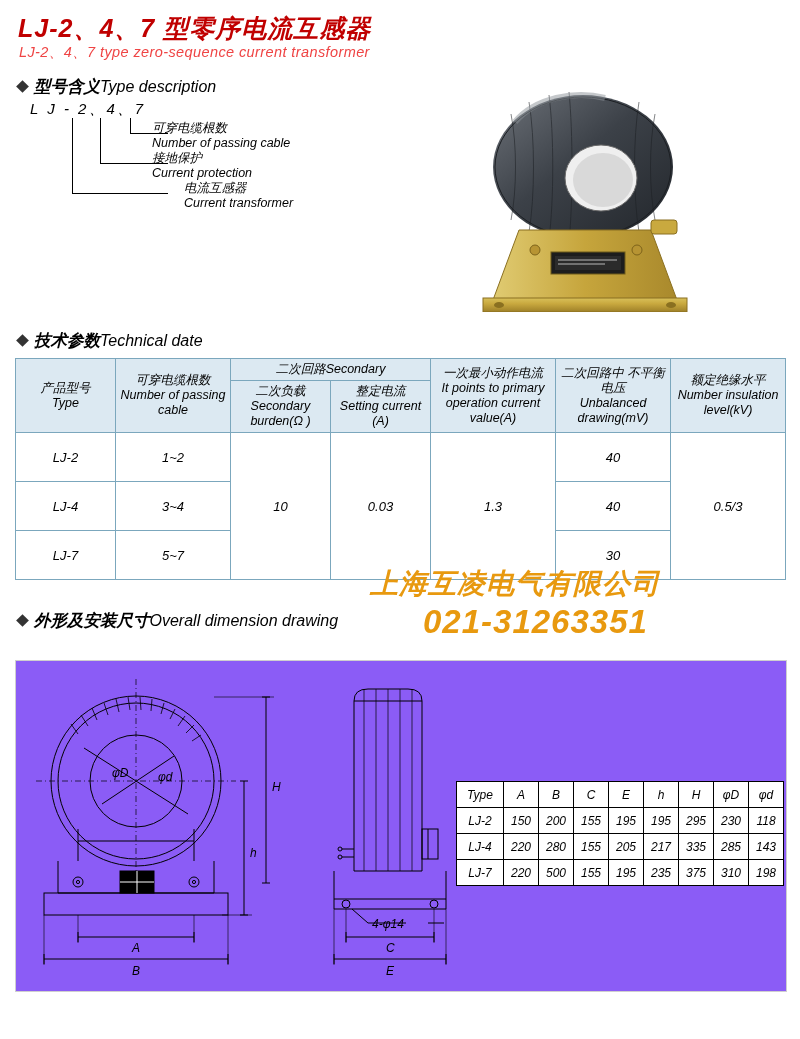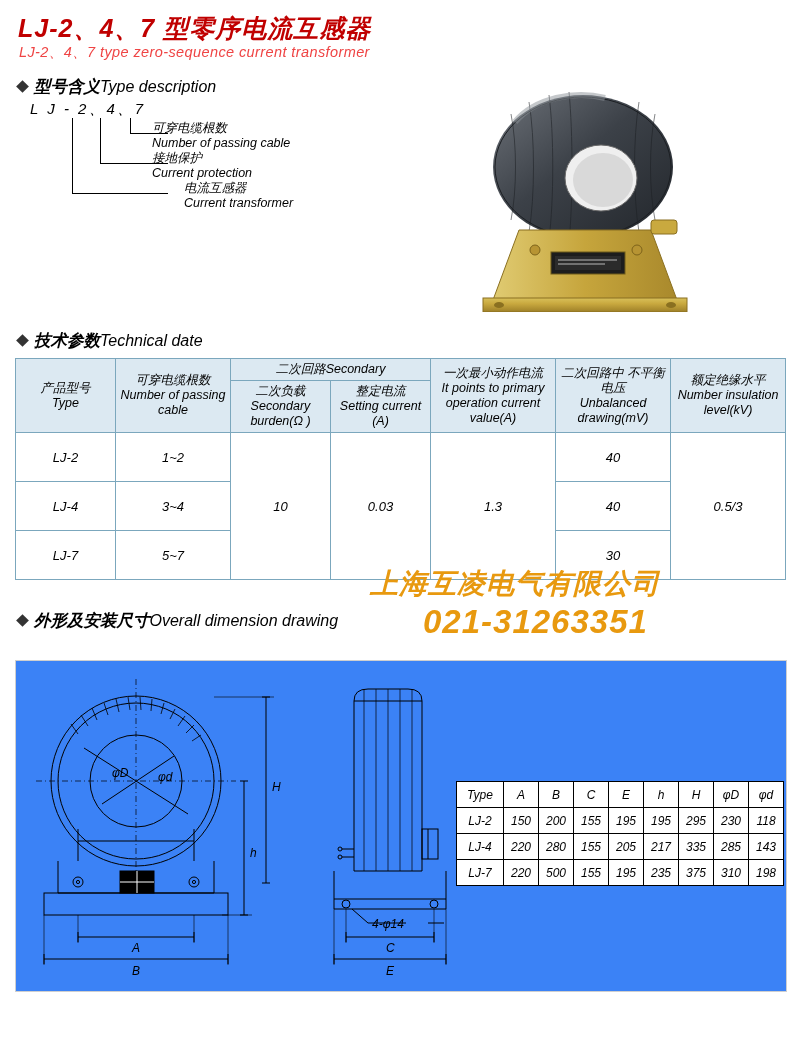--- a/index.html
+++ b/index.html
@@ -156,21 +156,21 @@
     letter-spacing: 1px;
   }
 
   
   .drawing {
     position: absolute;
     left: 15px;
     top: 660px;
     width: 770px;
     height: 330px;
-    background: #3b82f6;
+    background: #8b5cf6;
     border: 1px solid #cfcfcf;
   }
   .dim-table {
     position: absolute;
     left: 440px;
     top: 120px;
     border-collapse: collapse;
     background: #ffffff;
   }
   .dim-table td, .dim-table th {

